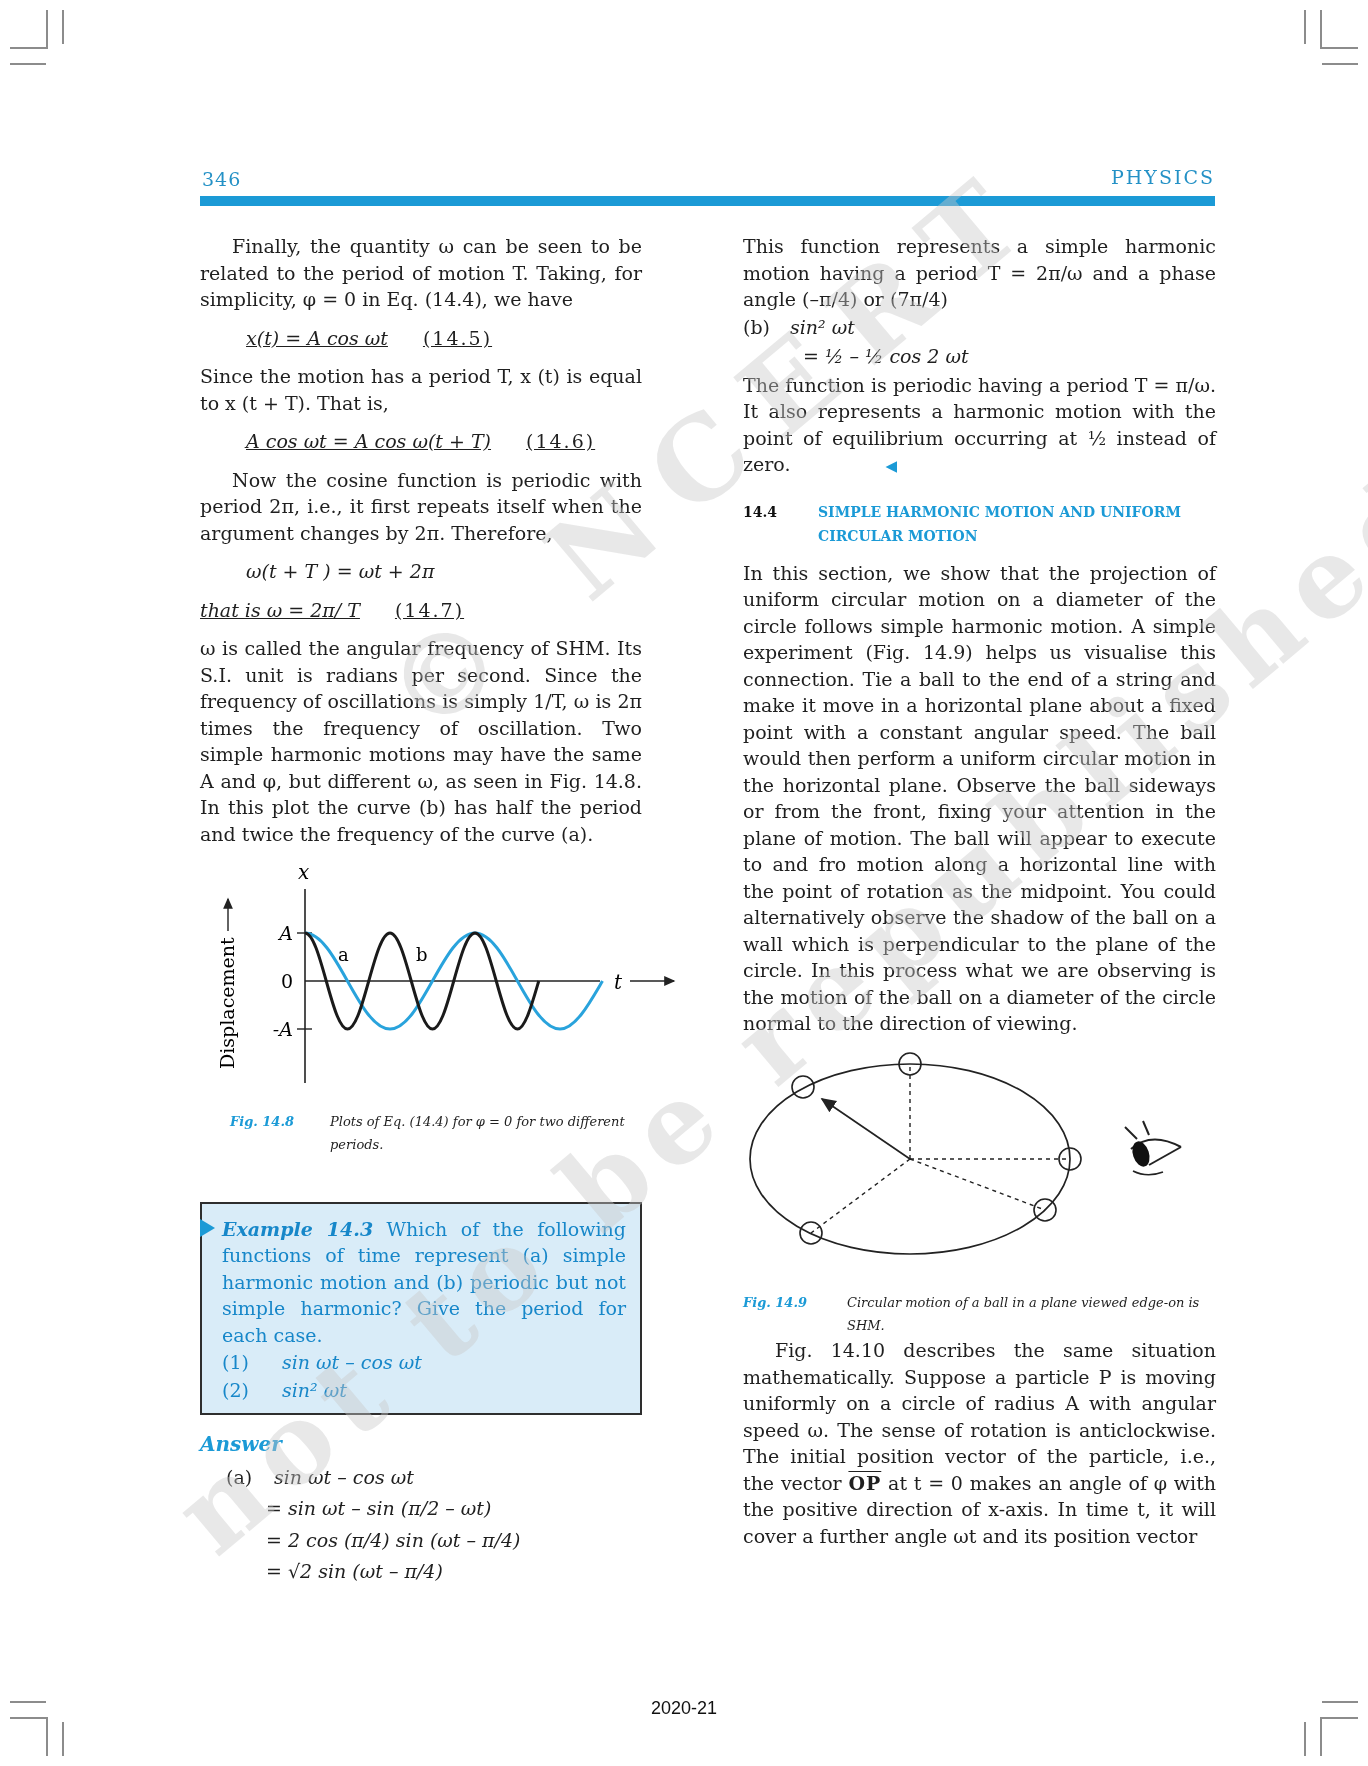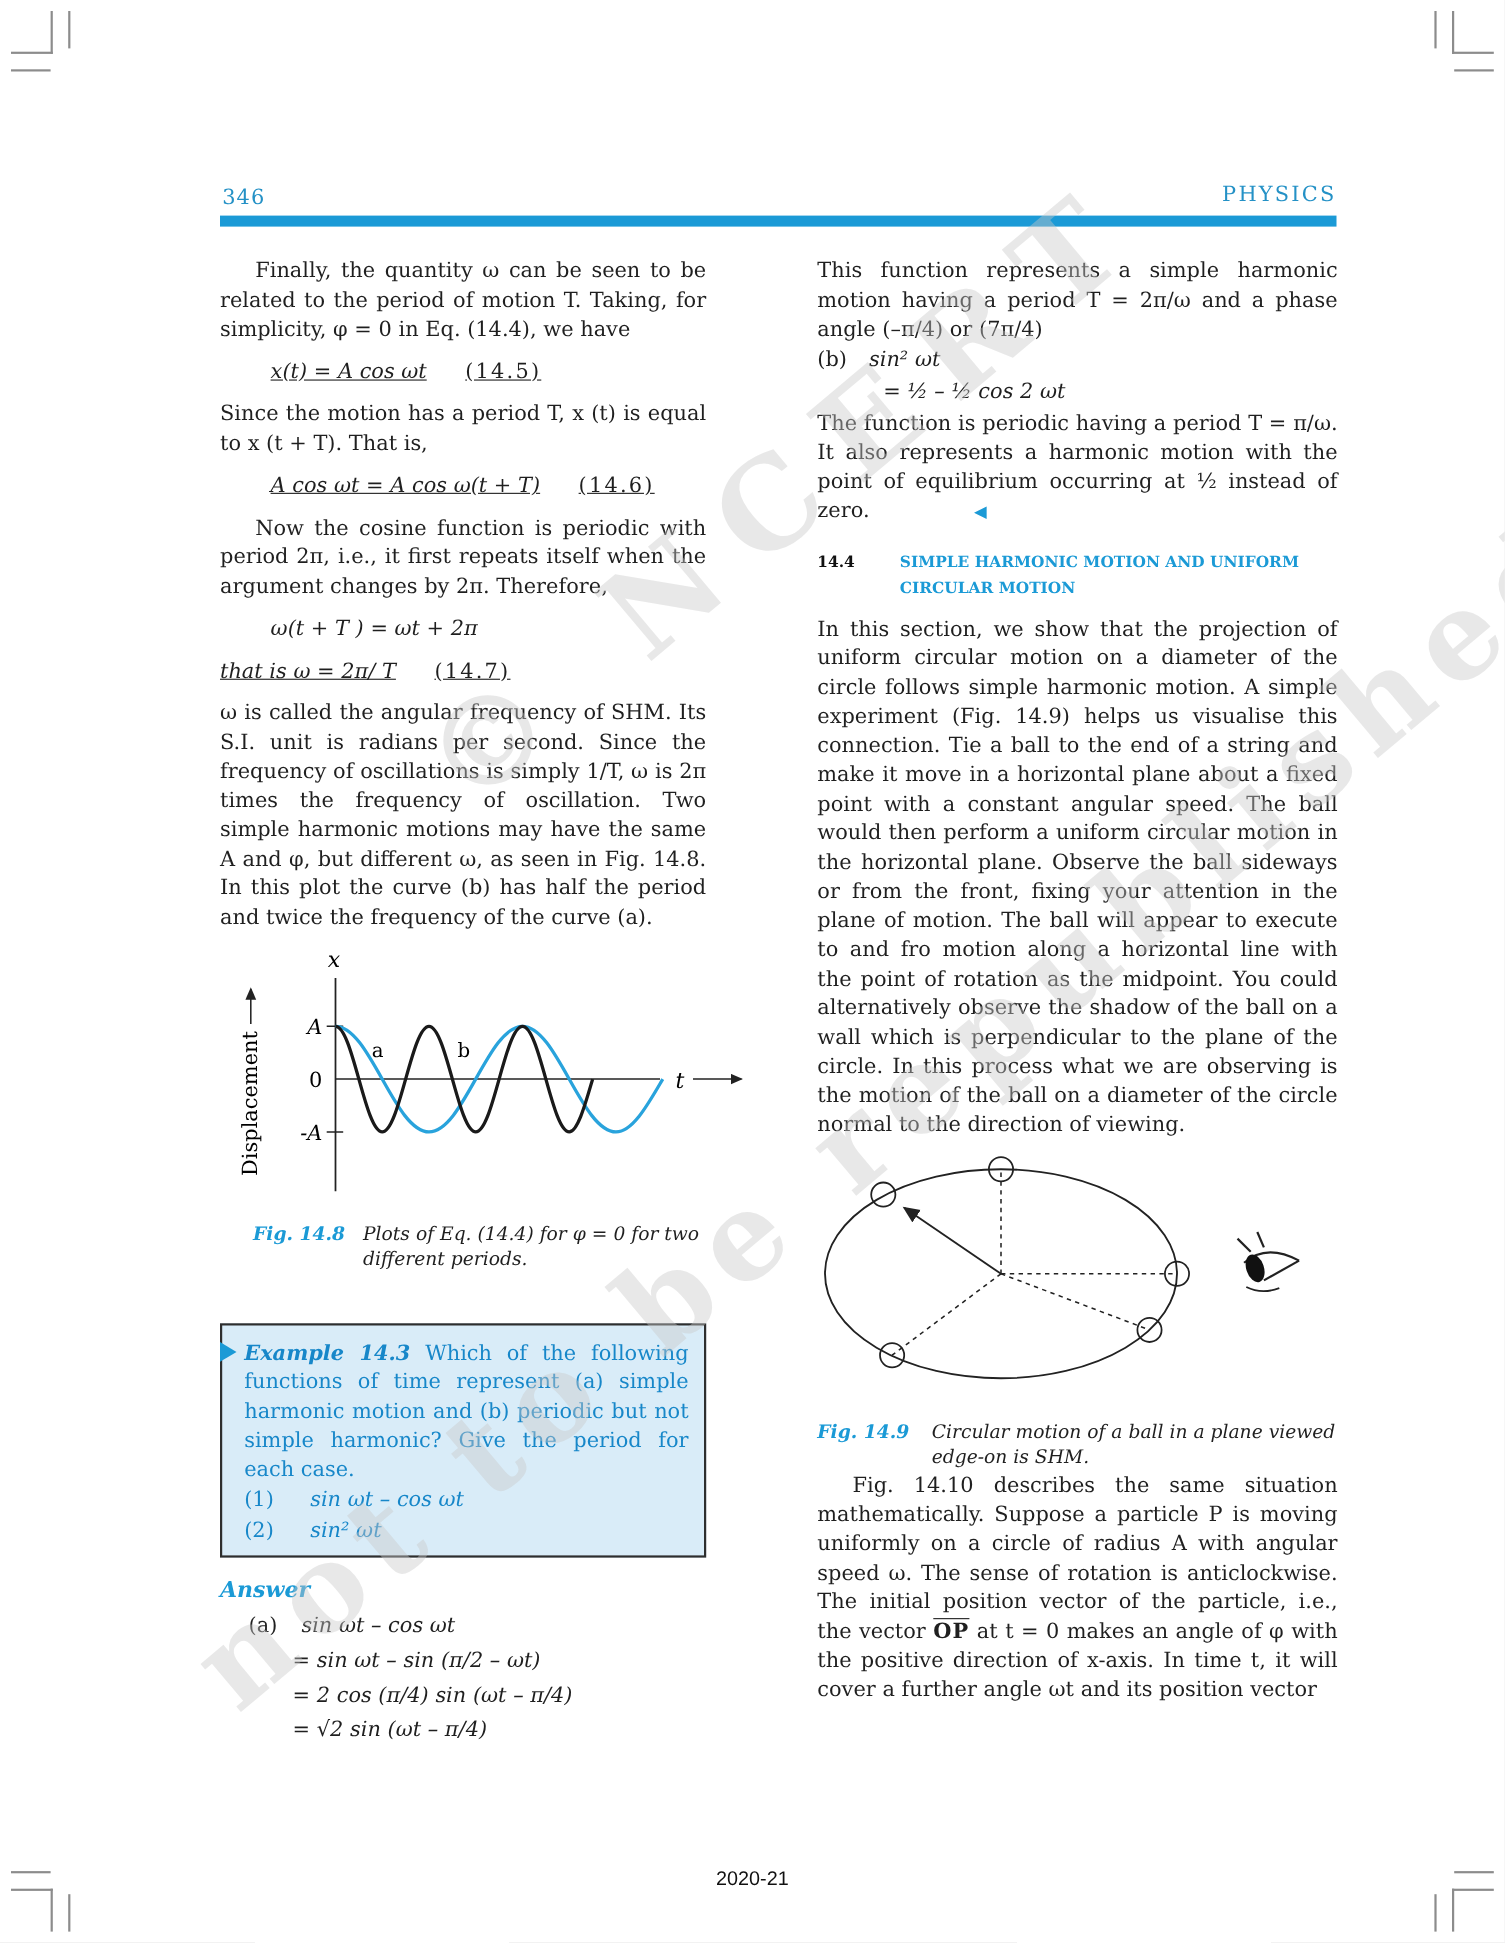--- a/index.html
+++ b/index.html
@@ -38,21 +38,21 @@
   .col p{margin:0;text-align:justify;}
   .indent{text-indent:32px;}
   .eq-row{display:flex;margin:12px 0 12px 0;font-style:italic;text-decoration:underline;}
   .eq-body{margin-left:46px;}
   .eq-num{font-style:normal;letter-spacing:2px;margin-left:35px;}
   .eq-line{margin:12px 0 12px 46px;font-style:italic;}
   
   .fig8{margin:12px 0 0 -10px;}
   svg text{font-family:"DejaVu Serif", serif;}
   .svg-it{font-style:italic;}
-  .caption{display:flex;margin-top:6px;font-size:17px;line-height:23px;font-style:italic;}
+  .caption{display:flex;margin-top:6px;font-size:13px;line-height:23px;font-style:italic;}
   .caption .tag{color:#1b9ad6;font-weight:bold;flex:0 0 auto;}
   .cap8 .tag{margin-left:30px;width:100px;}
   .cap9 .tag{width:104px;}
   .caption .cap-text{flex:1 1 auto;}
   
   .example-box{position:relative;margin-top:46px;border:2.5px solid #2e2e2e;background:#d9ecf8;
                color:#1787c9;padding:12px 14px 10px 20px;}
   .example-arrow{position:absolute;left:-2px;top:15px;width:0;height:0;
                  border-top:9px solid transparent;border-bottom:9px solid transparent;
                  border-left:15px solid #1b9ad6;}

